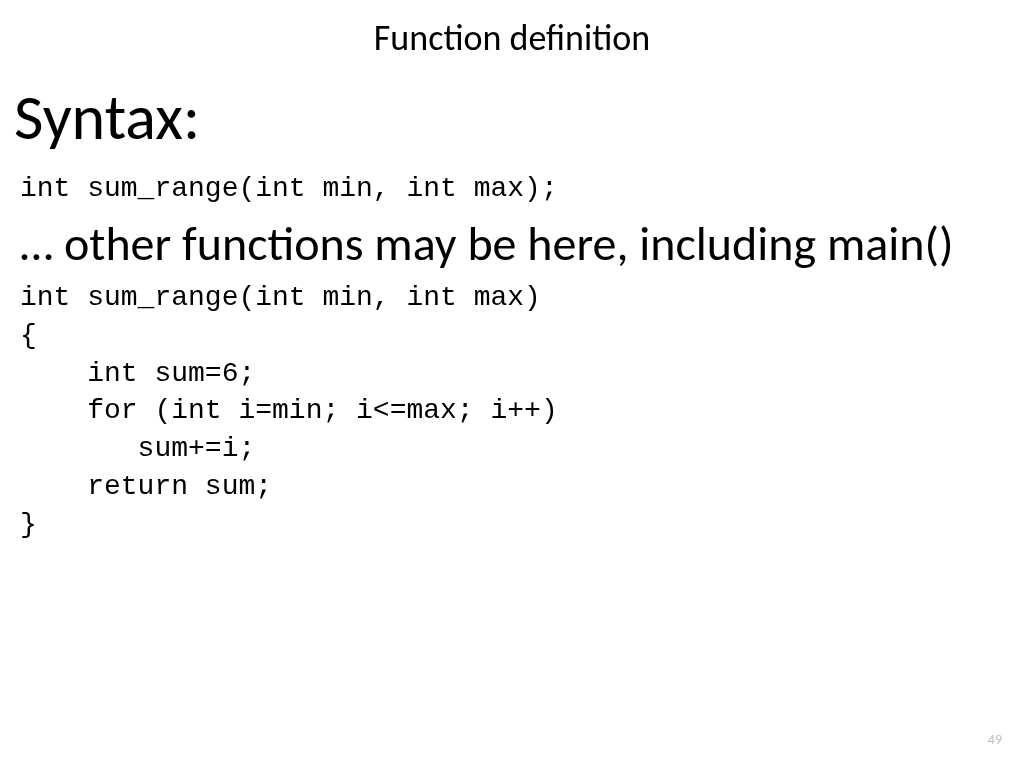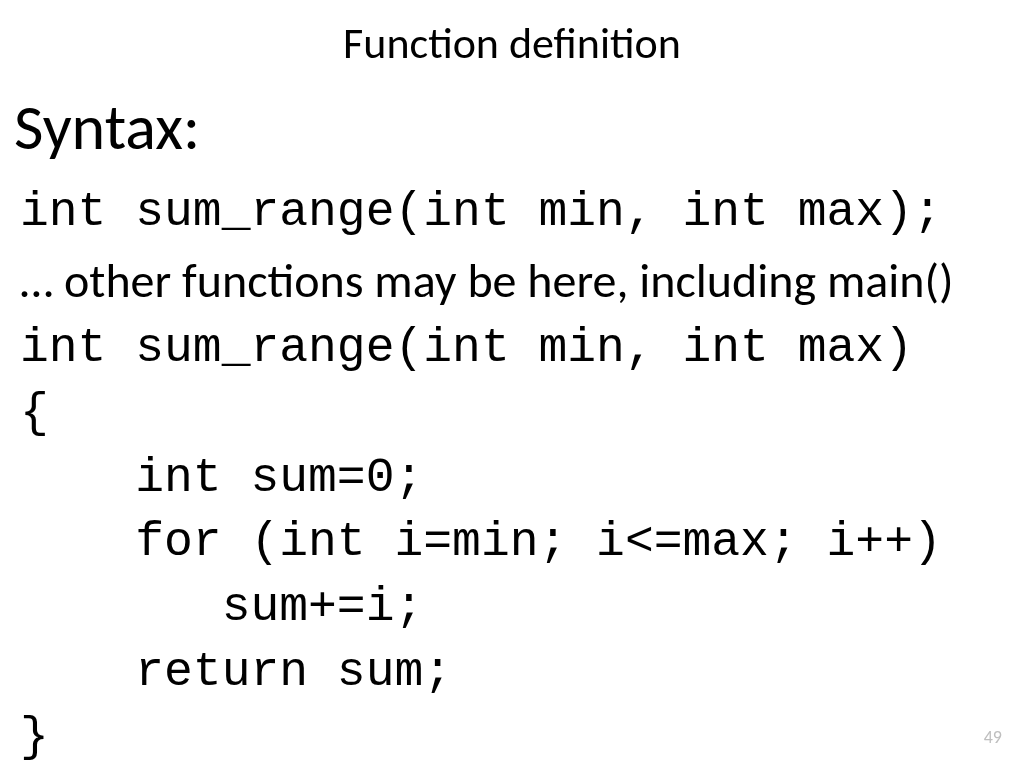--- a/index.html
+++ b/index.html
@@ -11,59 +11,59 @@
       width: 1024px;
       height: 768px;
       background: #ffffff;
       font-family: Calibri, 'Segoe UI', Arial, sans-serif;
       color: #000000;
       position: relative;
       padding: 10px 20px 0 20px;
     }
     .title {
       text-align: center;
-      font-size: 44px;
+      font-size: 36px;
       font-weight: 400;
       margin-bottom: 18px;
       margin-top: 6px;
     }
     .subtitle {
       font-size: 64px;
       font-weight: 400;
       margin-bottom: 14px;
       margin-left: -6px;
     }
     .code-line {
       font-family: 'Courier New', Courier, monospace;
-      font-size: 48px;
+      font-size: 28px;
       line-height: 1.35;
       white-space: pre;
     }
     .body-text {
       font-size: 48px;
       line-height: 1.4;
       margin: 2px 0;
     }
     .page-number {
       position: absolute;
       bottom: 20px;
       right: 22px;
-      font-size: 18px;
+      font-size: 14px;
       color: #bfbfbf;
     }
   </style>
 </head>
 <body>
 
 <h1 class="title">Function definition</h1>
 <h2 class="subtitle">Syntax:</h2>
 
 <div class="code-line">int sum_range(int min, int max);</div>
 <div class="body-text">… other functions may be here, including main()</div>
 <div class="code-line">int sum_range(int min, int max)</div>
 <div class="code-line">{</div>
-<div class="code-line">    int sum=0;</div>
+<div class="code-line">    int sum=6;</div>
 <div class="code-line">    for (int i=min; i&lt;=max; i++)</div>
 <div class="code-line">       sum+=i;</div>
 <div class="code-line">    return sum;</div>
 <div class="code-line">}</div>
 
 <div class="page-number">49</div>
 
 </body></html>

